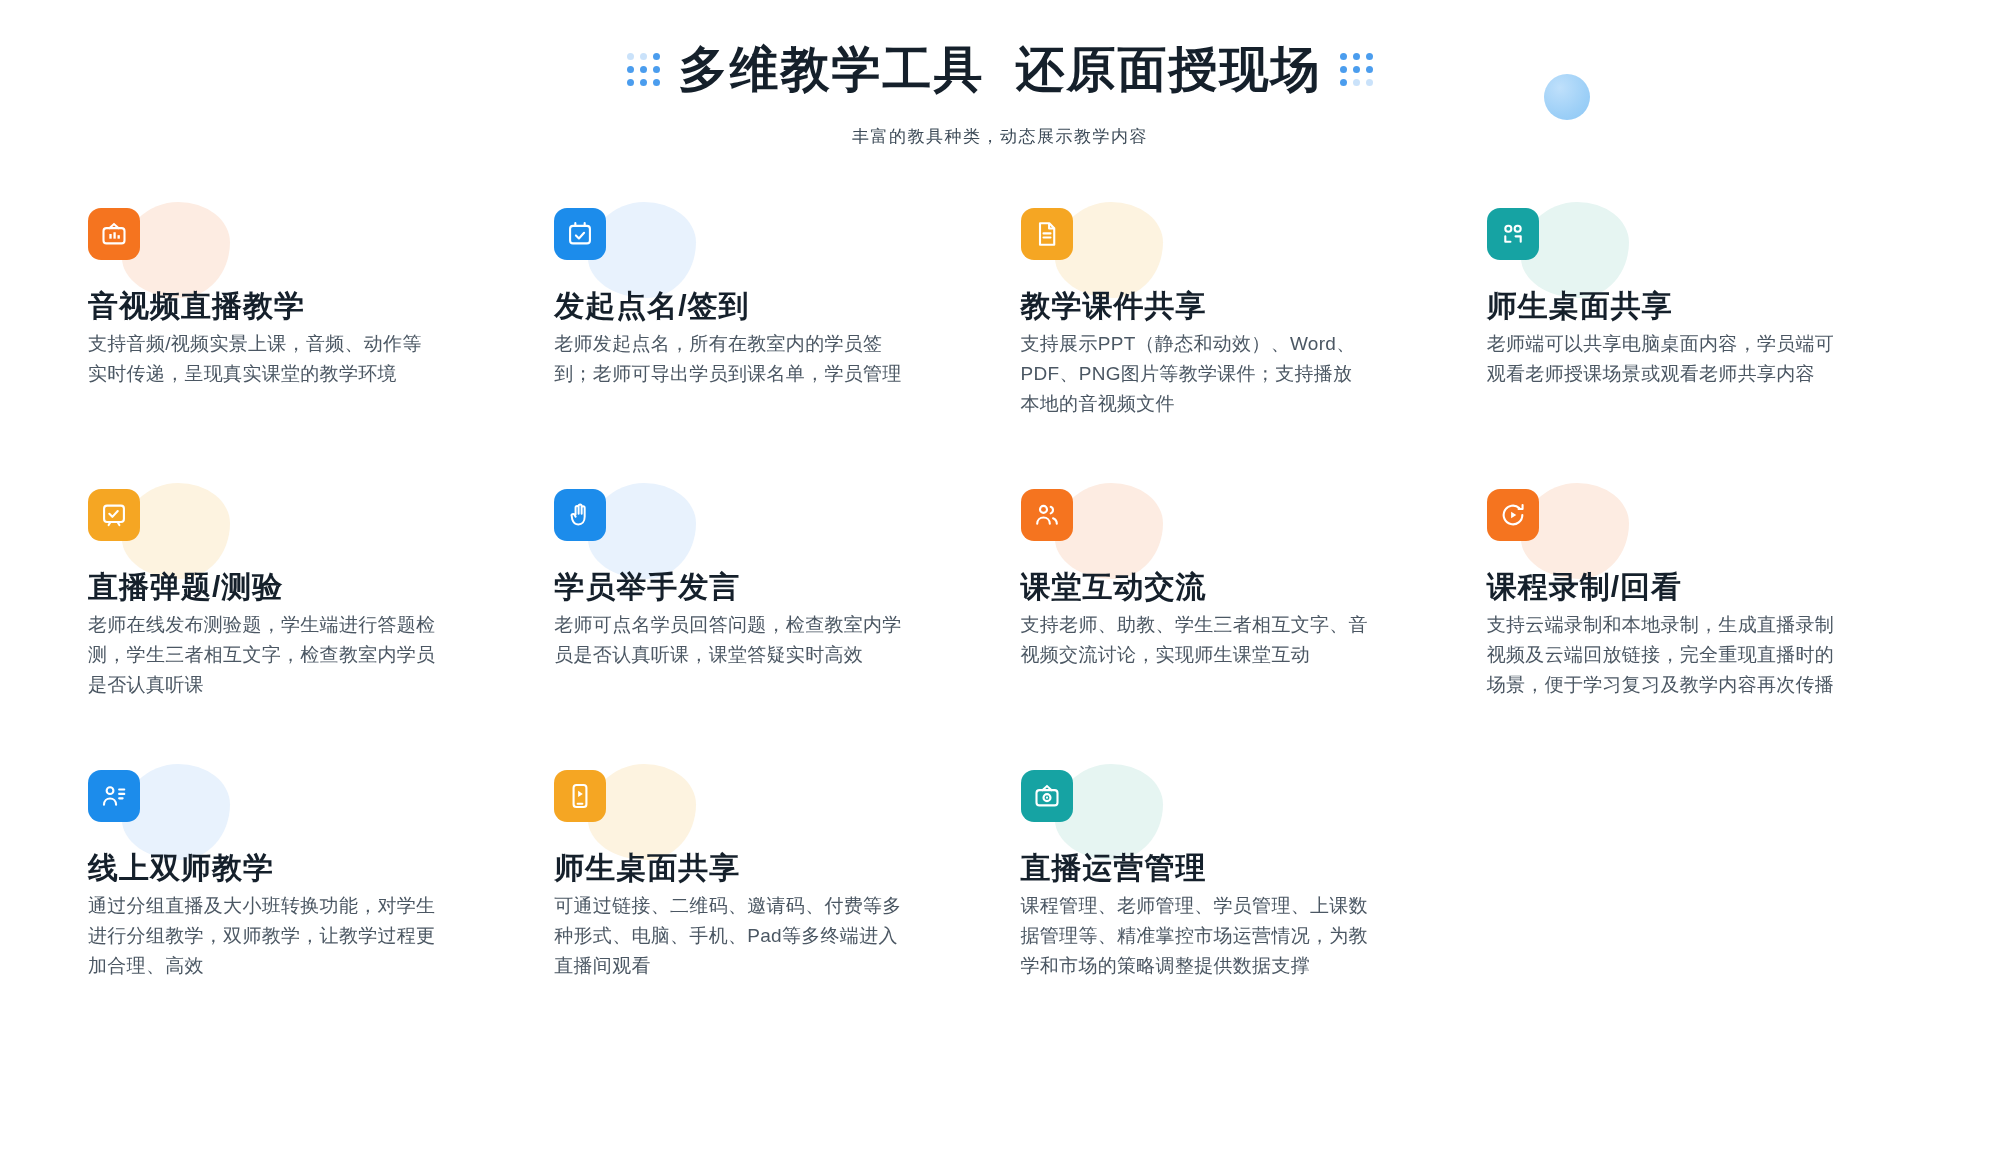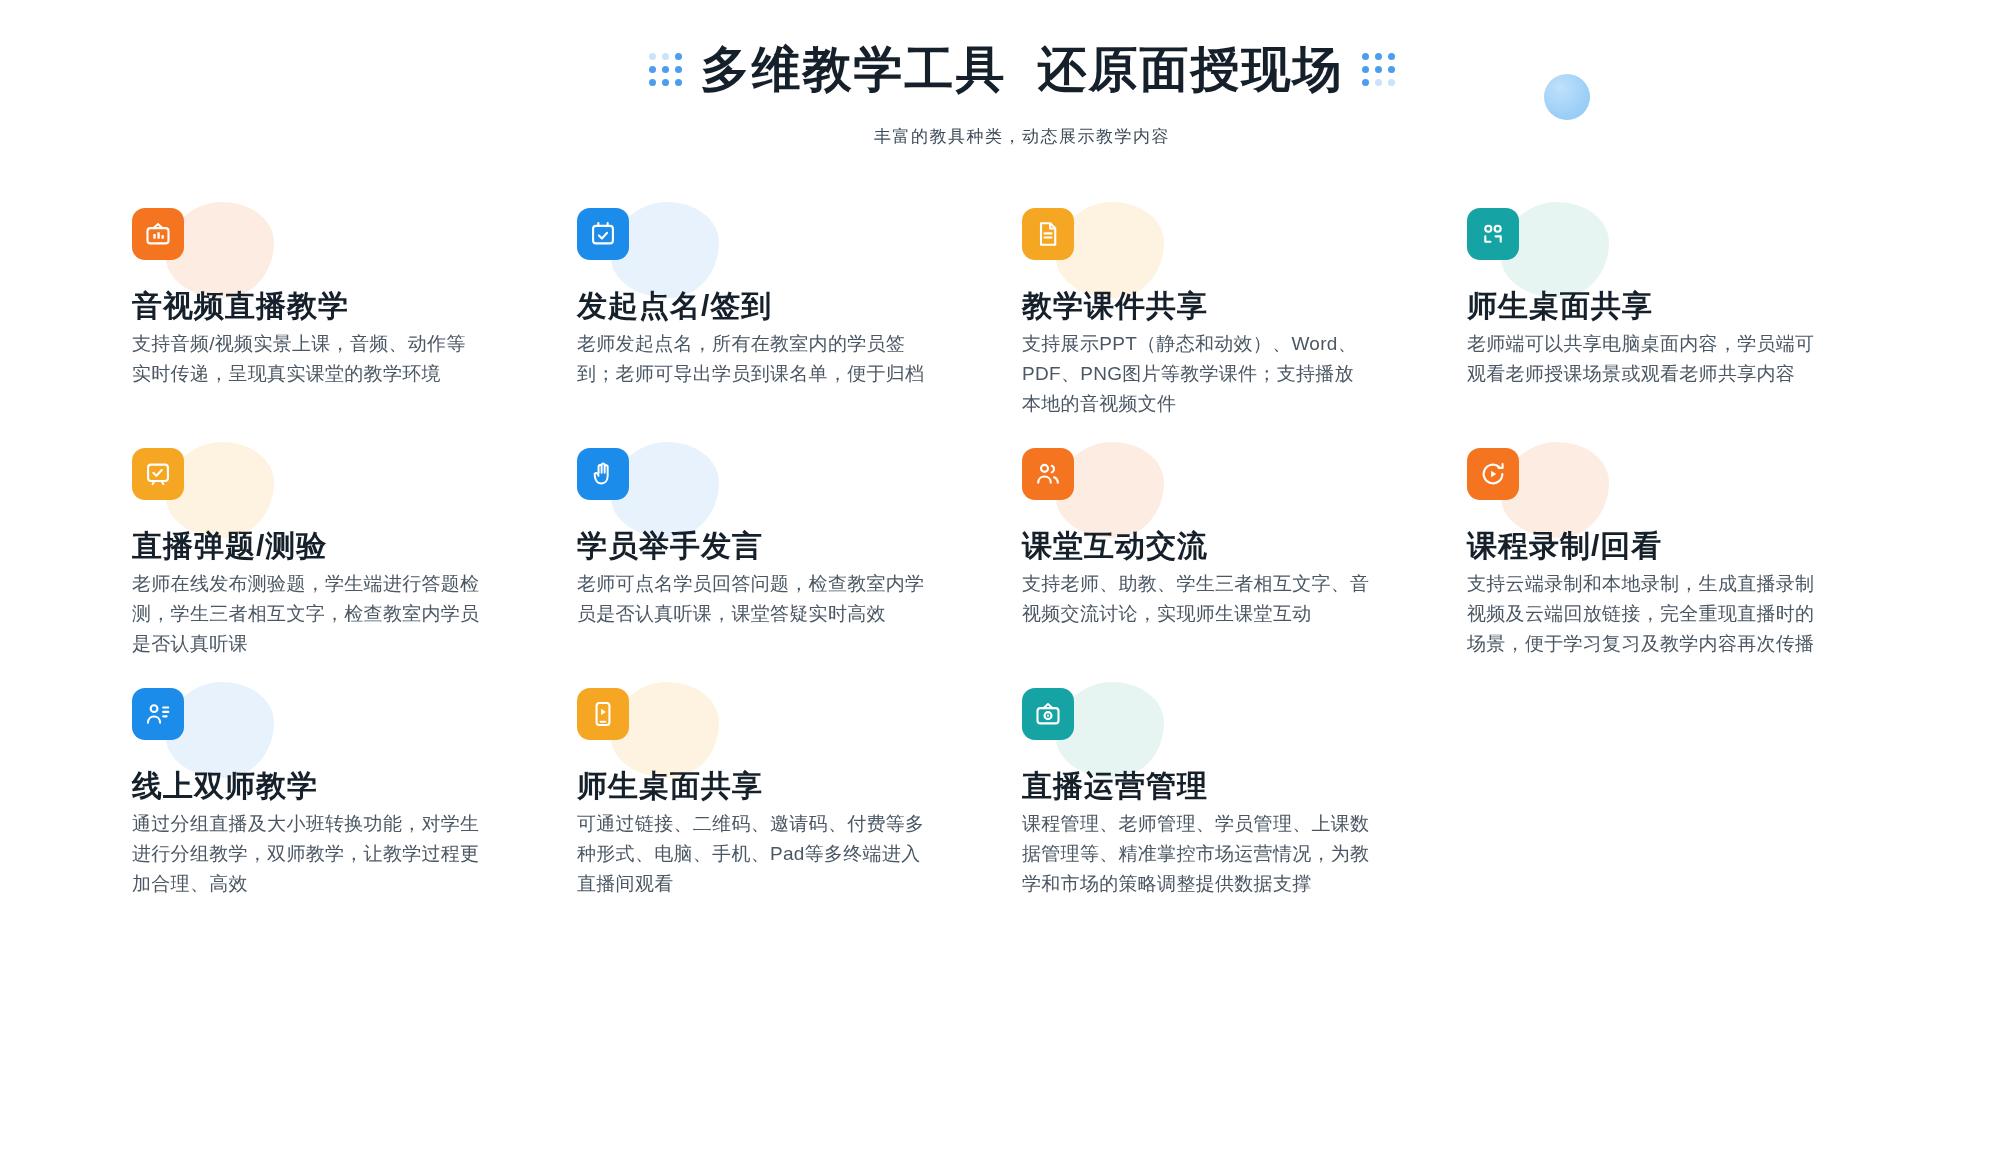--- a/index.html
+++ b/index.html
@@ -10,21 +10,20 @@
     background: #ffffff;
     font-family: "Liberation Sans", sans-serif;
     color: #1b2733;
     overflow: hidden;
   }
 
   .page {
     position: relative;
     width: 2000px;
     height: 1170px;
-    padding-left: 44px;
   }
 
   
   .header {
     padding-top: 40px;
     text-align: center;
   }
   .title-row {
     display: flex;
     align-items: center;
@@ -79,20 +78,21 @@
 
   
   .grid {
     margin: 60px 0 0 0;
     padding: 0 88px 0 88px;
     display: grid;
     grid-template-columns: repeat(4, 1fr);
     grid-template-rows: repeat(3, 240px);
     column-gap: 0px;
     row-gap: 0px;
+    gap: 41px;
   }
   .cell {
     position: relative;
     padding-right: 60px;
   }
 
   
   .blob {
     position: absolute;
     left: 34px;
@@ -191,21 +191,21 @@
     <div class="cell">
       <span class="blob" style="background:#e8f2fd"></span>
       <div class="icon" style="background:#1c8ceb">
         <svg width="28" height="28" viewBox="0 0 24 24" fill="none" stroke="#fff" stroke-width="1.8">
           <rect x="3.5" y="5" width="17" height="15" rx="2.5"></rect>
           <path d="M8 5 V2.6 M16 5 V2.6" stroke-linecap="round"></path>
           <path d="M8.5 13.2 l2.6 2.6 4.4 -4.8" stroke-linecap="round" stroke-linejoin="round"></path>
         </svg>
       </div>
       <h3>发起点名/签到</h3>
-      <p>老师发起点名，所有在教室内的学员签到；老师可导出学员到课名单，便于归档</p>
+      <p>老师发起点名，所有在教室内的学员签到；老师可导出学员到课名单，学员管理</p>
     </div>
 
     <div class="cell">
       <span class="blob" style="background:#fdf3e0"></span>
       <div class="icon" style="background:#f5a623">
         <svg width="28" height="28" viewBox="0 0 24 24" fill="none" stroke="#fff" stroke-width="1.8">
           <path d="M6 2.8 h8 l4.2 4.2 V21.2 H6 Z" stroke-linejoin="round"></path>
           <path d="M13.8 2.8 V7.3 H18.2" stroke-linejoin="round"></path>
           <path d="M9 11.5 h6 M9 15 h6" stroke-linecap="round"></path>
         </svg>

